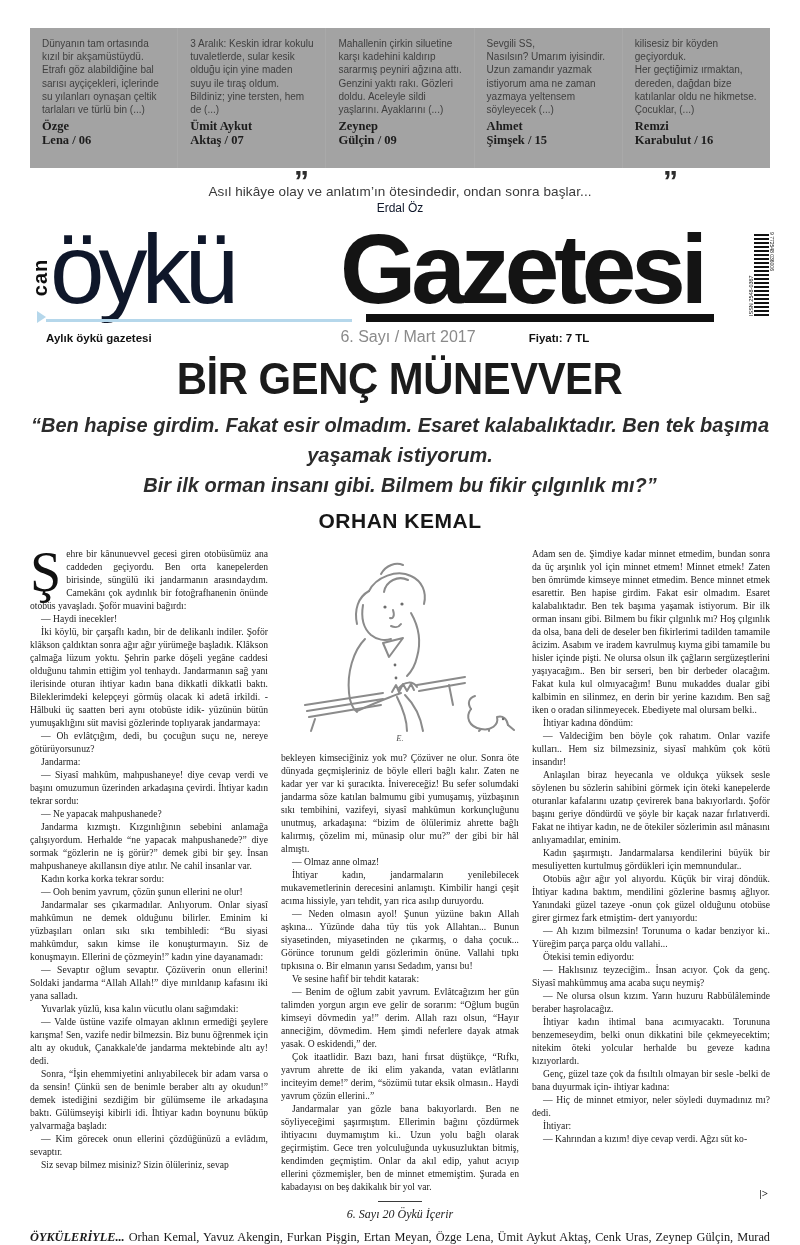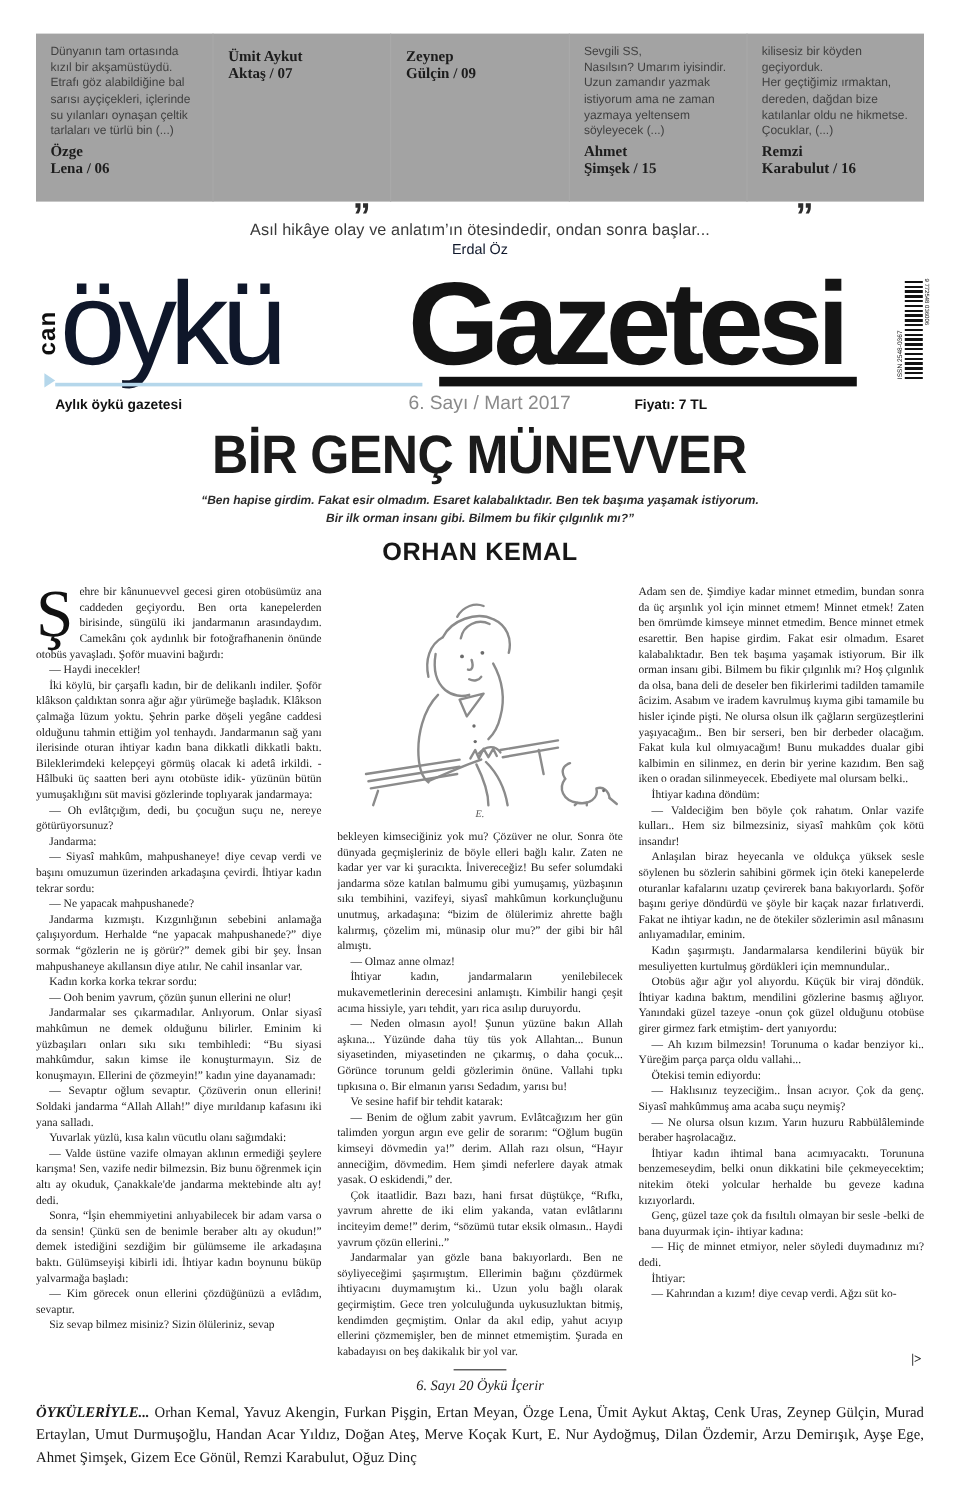--- a/index.html
+++ b/index.html
@@ -54,21 +54,21 @@
   .meta-row { position:absolute; left:16px; right:0; top:96px; display:flex; align-items:baseline; }
   .tagline { flex:1; font-family:"Liberation Sans", sans-serif; font-weight:bold; font-size:11.5px; color:#111; }
   .issue { flex:1; text-align:center; font-family:"Liberation Sans", sans-serif; font-size:16px; color:#8a8a8a; }
   .price { flex:1; text-align:left; font-family:"Liberation Sans", sans-serif; font-weight:bold; font-size:11.5px; color:#111; }
 
   
   .headline-block { text-align:center; }
   .headline { display:inline-block; font-family:"Liberation Sans", sans-serif; font-weight:bold;
     font-size:45px; line-height:1.02; letter-spacing:-0.5px; color:#1b1b1b; transform:scaleX(0.93); }
   .head-quote { margin-top:8px; font-family:"Liberation Sans", sans-serif; font-style:italic; font-weight:bold;
-    font-size:10px; line-height:1.5; color:#2c2c2c; }
+    font-size:20px; line-height:1.5; color:#2c2c2c; }
   .byline { margin-top:9px; font-family:"Liberation Sans", sans-serif; font-weight:bold; font-size:21px;
     letter-spacing:0.5px; color:#171717; }
 
   
   .article { display:flex; gap:13px; margin-top:14px; height:648px; overflow:hidden; }
   .col { flex:1 1 0; overflow:hidden; text-align:justify; font-size:9.6px; line-height:13px; color:#222; }
   .col p { margin:0; text-indent:11px; }
   p.first-flush, .flush-first p:first-child { text-indent:0; }
   .dropcap { float:left; font-size:56px; line-height:44px; padding:3px 5px 0 0; color:#111; }
   .illustration { position:relative; height:200px; margin-bottom:4px; }
@@ -88,24 +88,26 @@
 
 <div class="page">
 
   <div class="excerpt-strip">
     <div class="excerpt-box">
       <div class="excerpt-text">Dünyanın tam ortasında kızıl bir akşamüstüydü. Etrafı göz alabildiğine bal sarısı ayçiçekleri, içlerinde su yılanları oynaşan çeltik tarlaları ve türlü bin  (...)</div>
       <div class="excerpt-author">Özge
 Lena / 06</div>
     </div>
     <div class="excerpt-box">
+      <div class="excerpt-text">3 Aralık: Keskin idrar kokulu tuvaletlerde, sular kesik olduğu için yine maden suyu ile tıraş oldum. Bildiniz; yine tersten, hem de (...)</div>
       <div class="excerpt-author">Ümit Aykut
 Aktaş / 07</div>
     </div>
     <div class="excerpt-box">
+      <div class="excerpt-text">Mahallenin çirkin siluetine karşı kadehini kaldırıp sararmış peyniri ağzına attı. Genzini yaktı rakı. Gözleri doldu. Aceleyle sildi yaşlarını. Ayaklarını (...)</div>
       <div class="excerpt-author">Zeynep
 Gülçin / 09</div>
     </div>
     <div class="excerpt-box">
       <div class="excerpt-text">Sevgili SS,
 Nasılsın? Umarım iyisindir. Uzun zamandır yazmak istiyorum ama ne zaman yazmaya yeltensem söyleyecek  (...)</div>
       <div class="excerpt-author">Ahmet
 Şimşek / 15</div>
     </div>
     <div class="excerpt-box">

